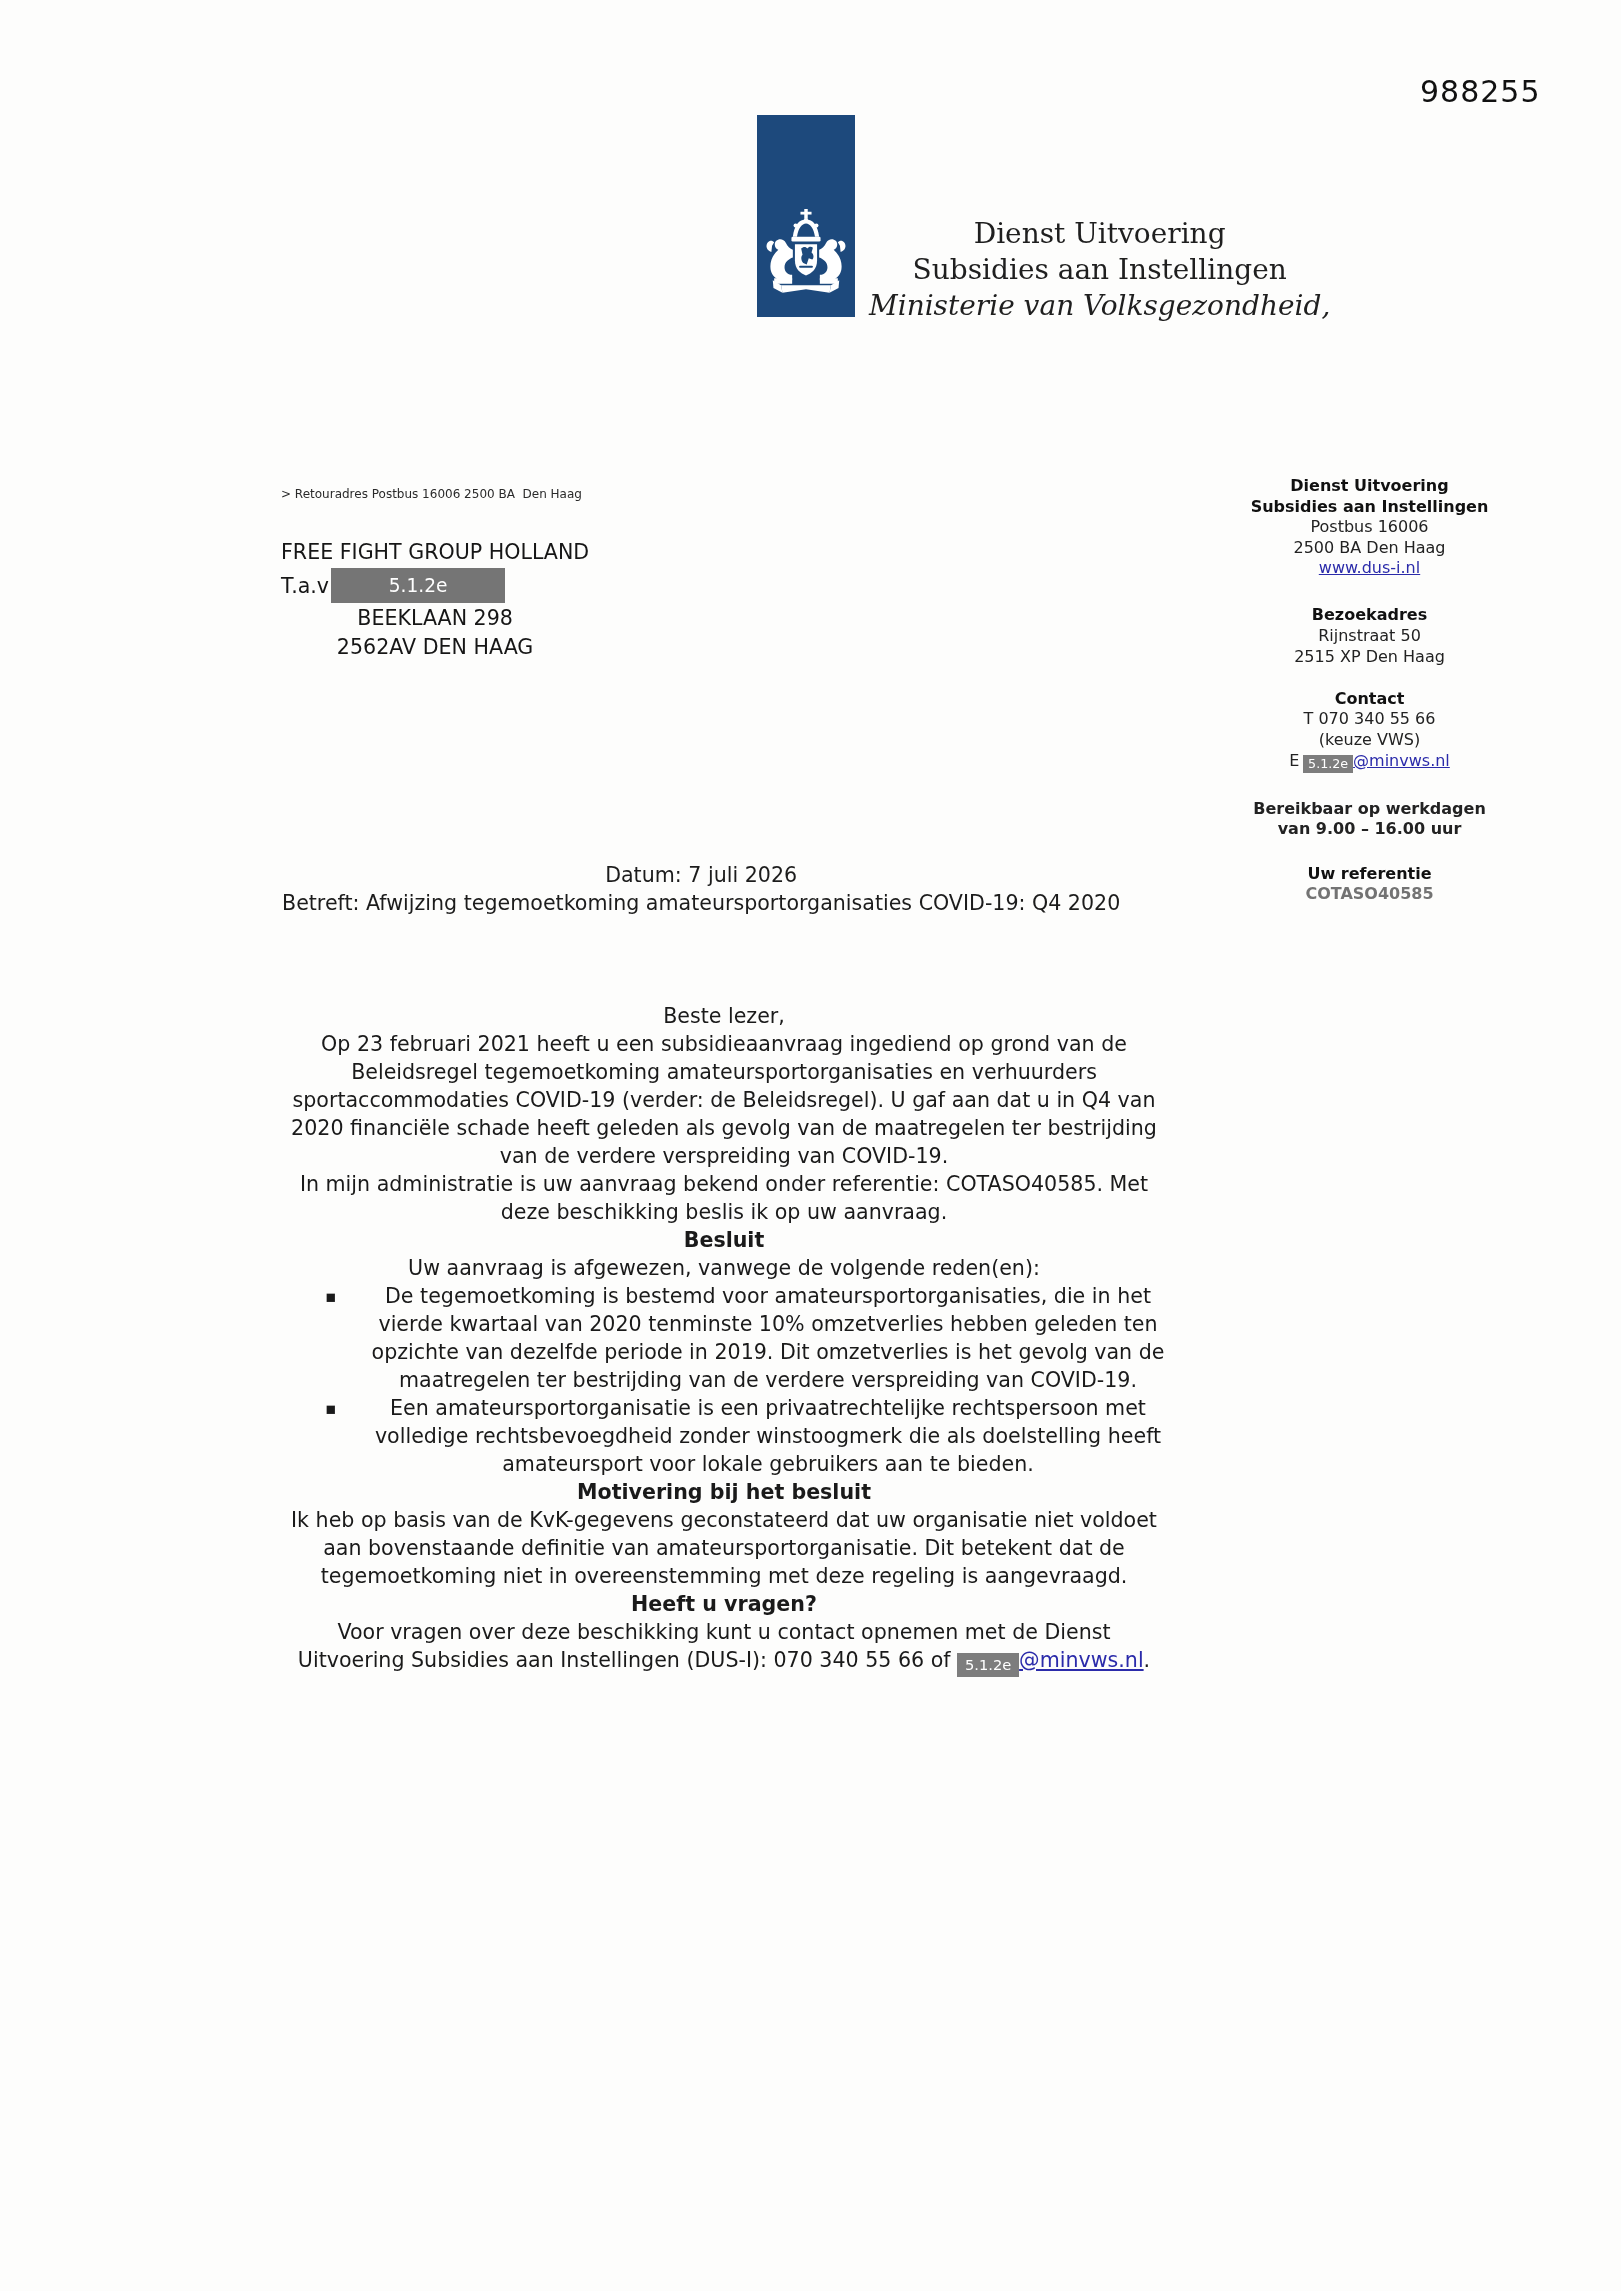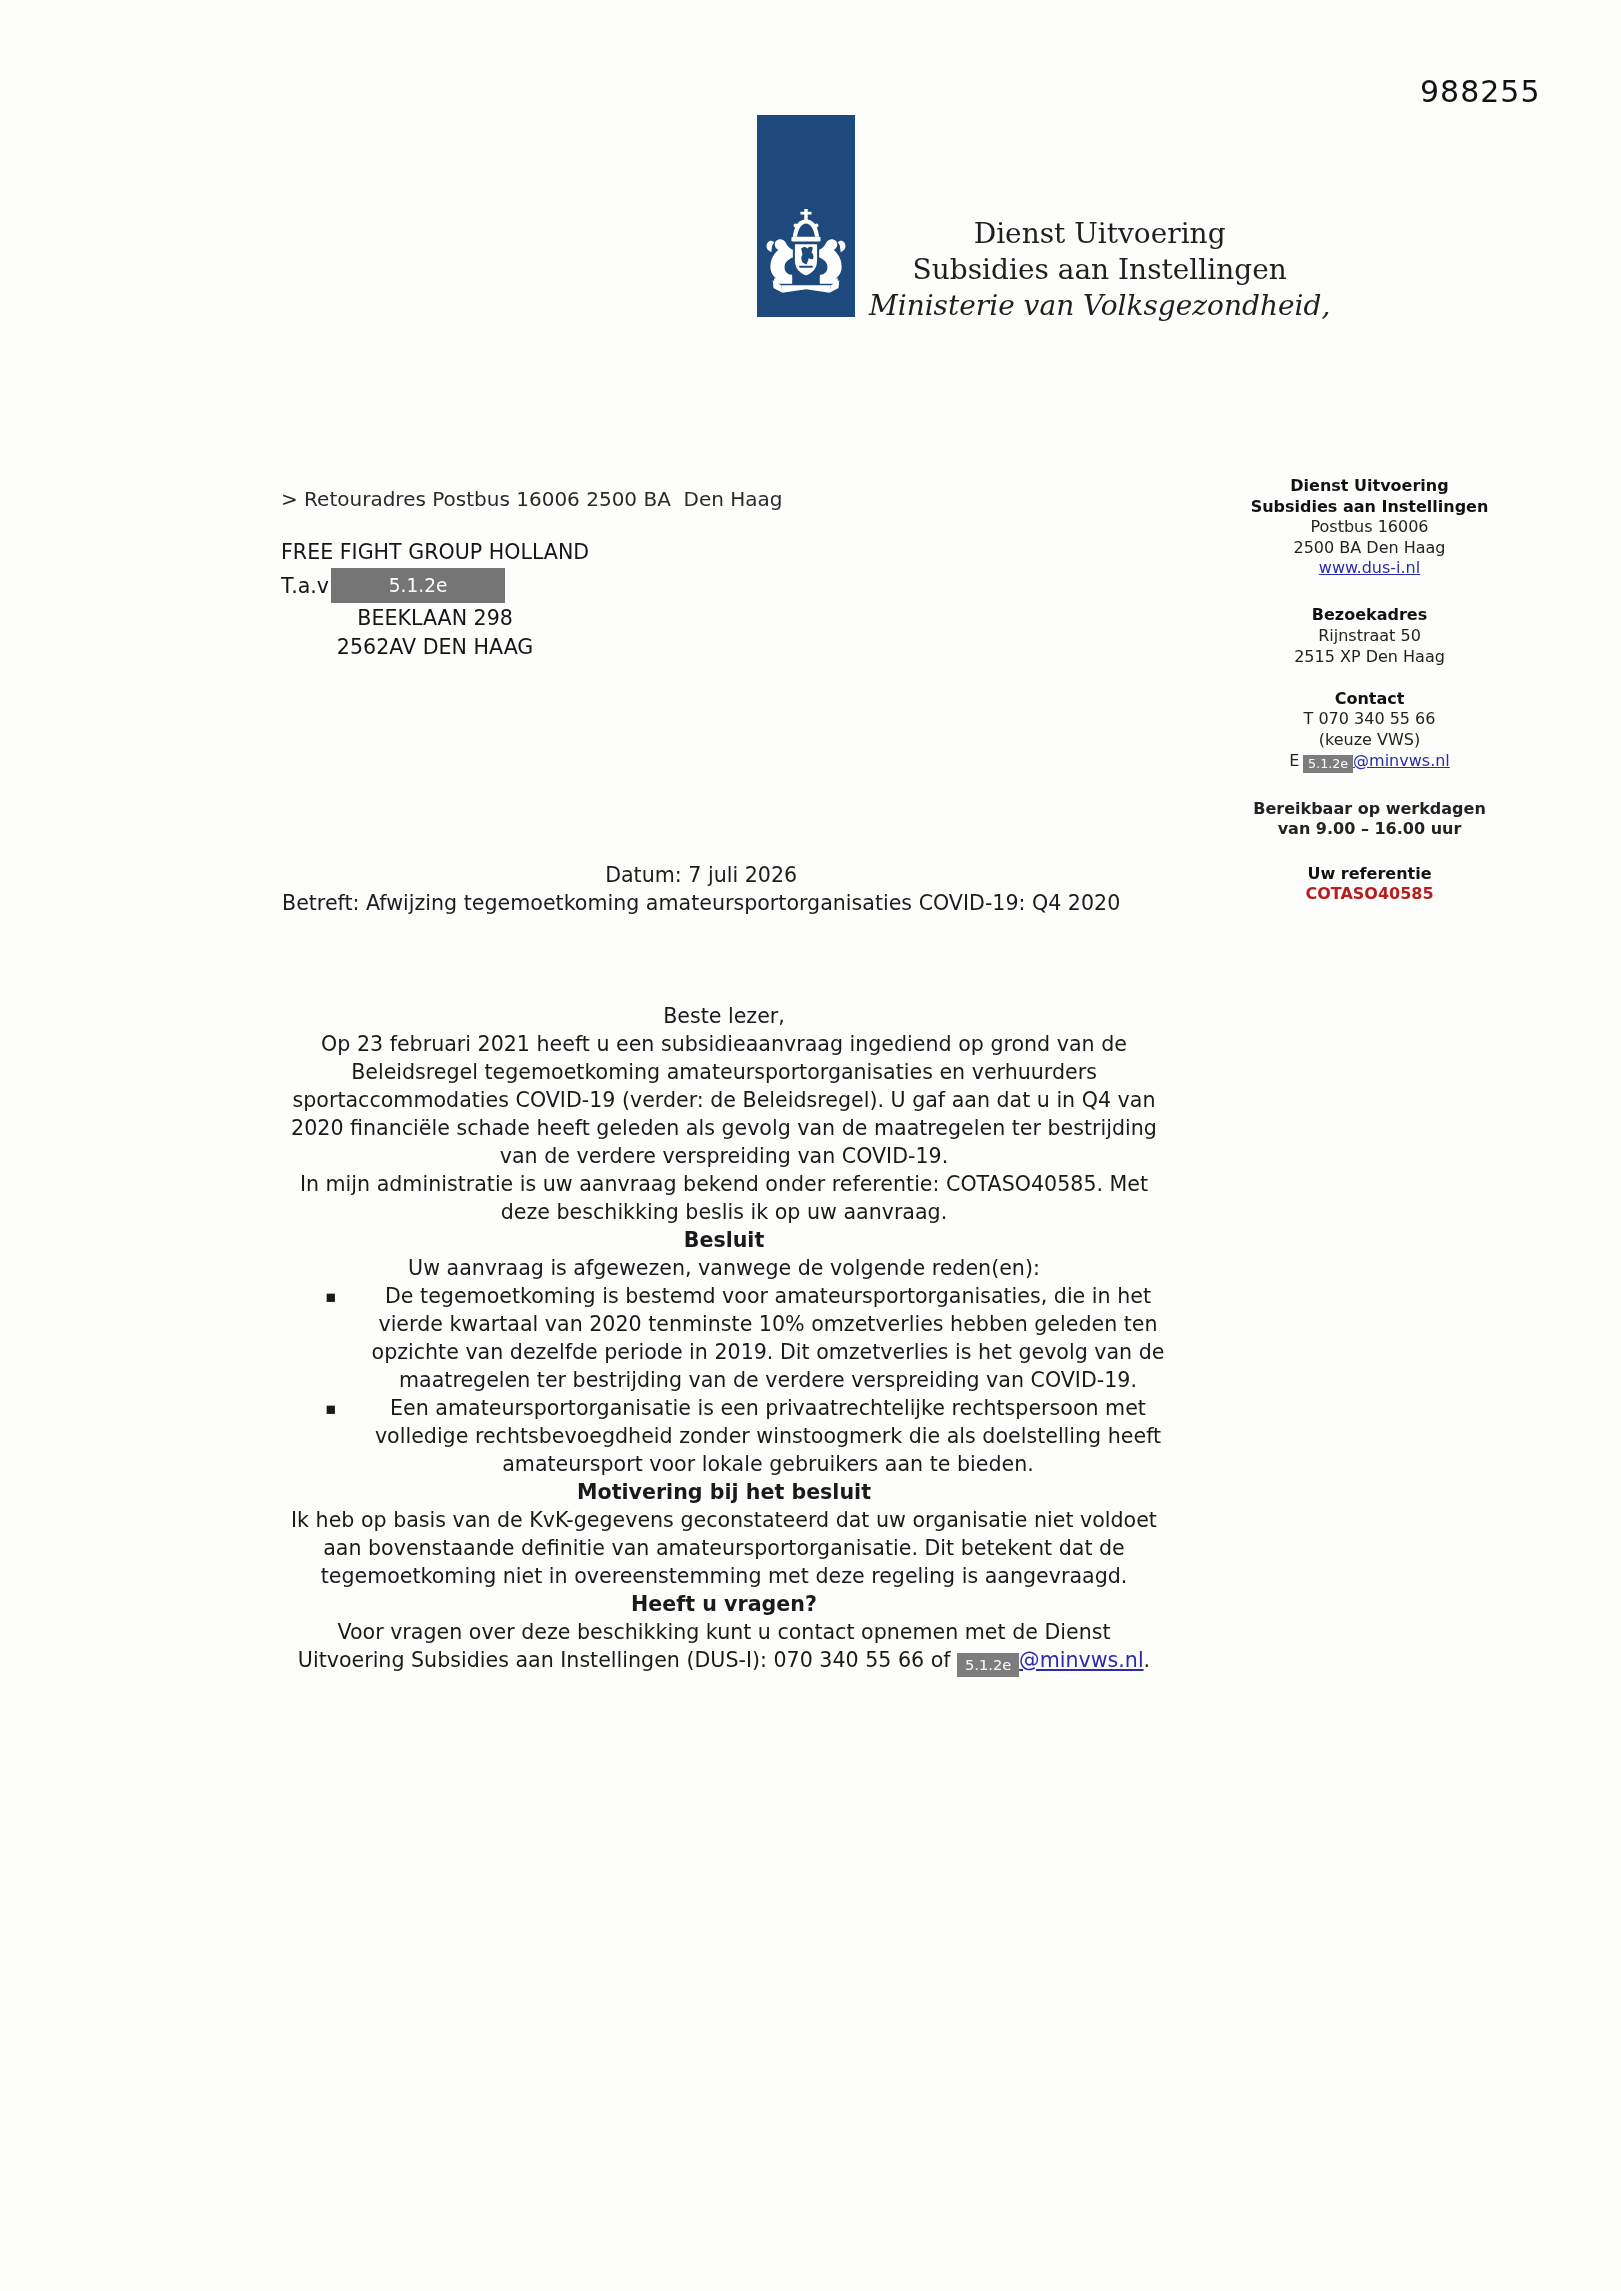--- a/index.html
+++ b/index.html
@@ -11,42 +11,42 @@
   
   .scan-number { position:absolute; left:1420px; top:74px; font-size:30px; letter-spacing:1px; color:#111; }
 
   
   .logo-bar { position:absolute; left:757px; top:115px; width:98px; height:202px; background:#1d497c; }
   .logo-crest { position:absolute; left:2.9px; bottom:17.6px; width:92px; height:90px; }
   .logo-text { position:absolute; left:869px; top:216px; font-family:"DejaVu Serif","Liberation Serif",serif; font-size:28px; line-height:36px; color:#1f1f1f; white-space:nowrap; }
   .logo-text .it { font-style:italic; }
 
   
-  .retouradres { position:absolute; left:281px; top:487px; font-size:20px; color:#2a2a2a; white-space:pre; }
+  .retouradres { position:absolute; left:281px; top:487px; font-size:12px; color:#2a2a2a; white-space:pre; }
   .recipient { position:absolute; left:281px; top:538px; font-size:20.6px; color:#161616; }
   .recipient .line { line-height:29px; white-space:nowrap; }
   .attn-row { display:flex; align-items:center; height:37px; white-space:nowrap; }
   .redact-lg {
     display:inline-flex; align-items:center; justify-content:center;
     width:174px; height:35px; margin-left:2px; background:#757575; color:#fff; font-size:18.6px;
   }
 
   
   .sidebar { position:absolute; left:1208px; top:476px; width:323px; font-size:16px; line-height:20.6px; color:#222; }
   .sidebar .b { font-weight:bold; color:#111; }
   .sidebar .grp1 { margin-bottom:26.5px; }
   .sidebar .grp2 { margin-bottom:21.6px; }
   .sidebar .grp3 { margin-bottom:25.5px; }
   .sidebar .grp4 { margin-bottom:23.5px;font-weight:bold; }
   .link { color:#2b2baa; text-decoration:underline; }
   .redact-sm {
     display:inline-block; background:#7d7d7d; color:#fff; font-size:12.7px;
     line-height:16.7px; padding:1px 4.9px; margin:0 0 0 3.9px; vertical-align:-2px;
   }
-  .ref-value { color:#b91c1c; font-weight:bold; }
+  .ref-value { color:#737373; font-weight:bold; }
 
   
   .date-block { position:absolute; left:282px; top:861px; font-size:20.6px; line-height:28px; }
   .body { position:absolute; left:282px; top:1002px; width:884px; font-size:20.6px; line-height:28px; color:#1a1a1a; }
   .body p { margin:0; }
   .salutation { margin:0 0 28px 0; }
   .heading { font-weight:bold; margin:28px 0 0 0; }
   ul.bullets { margin:0; padding:0; list-style:none; }
   ul.bullets li { position:relative; padding-left:88px; }
   ul.bullets li::before { content:"▪"; position:absolute; left:43px; top:0; font-size:16.7px; }

